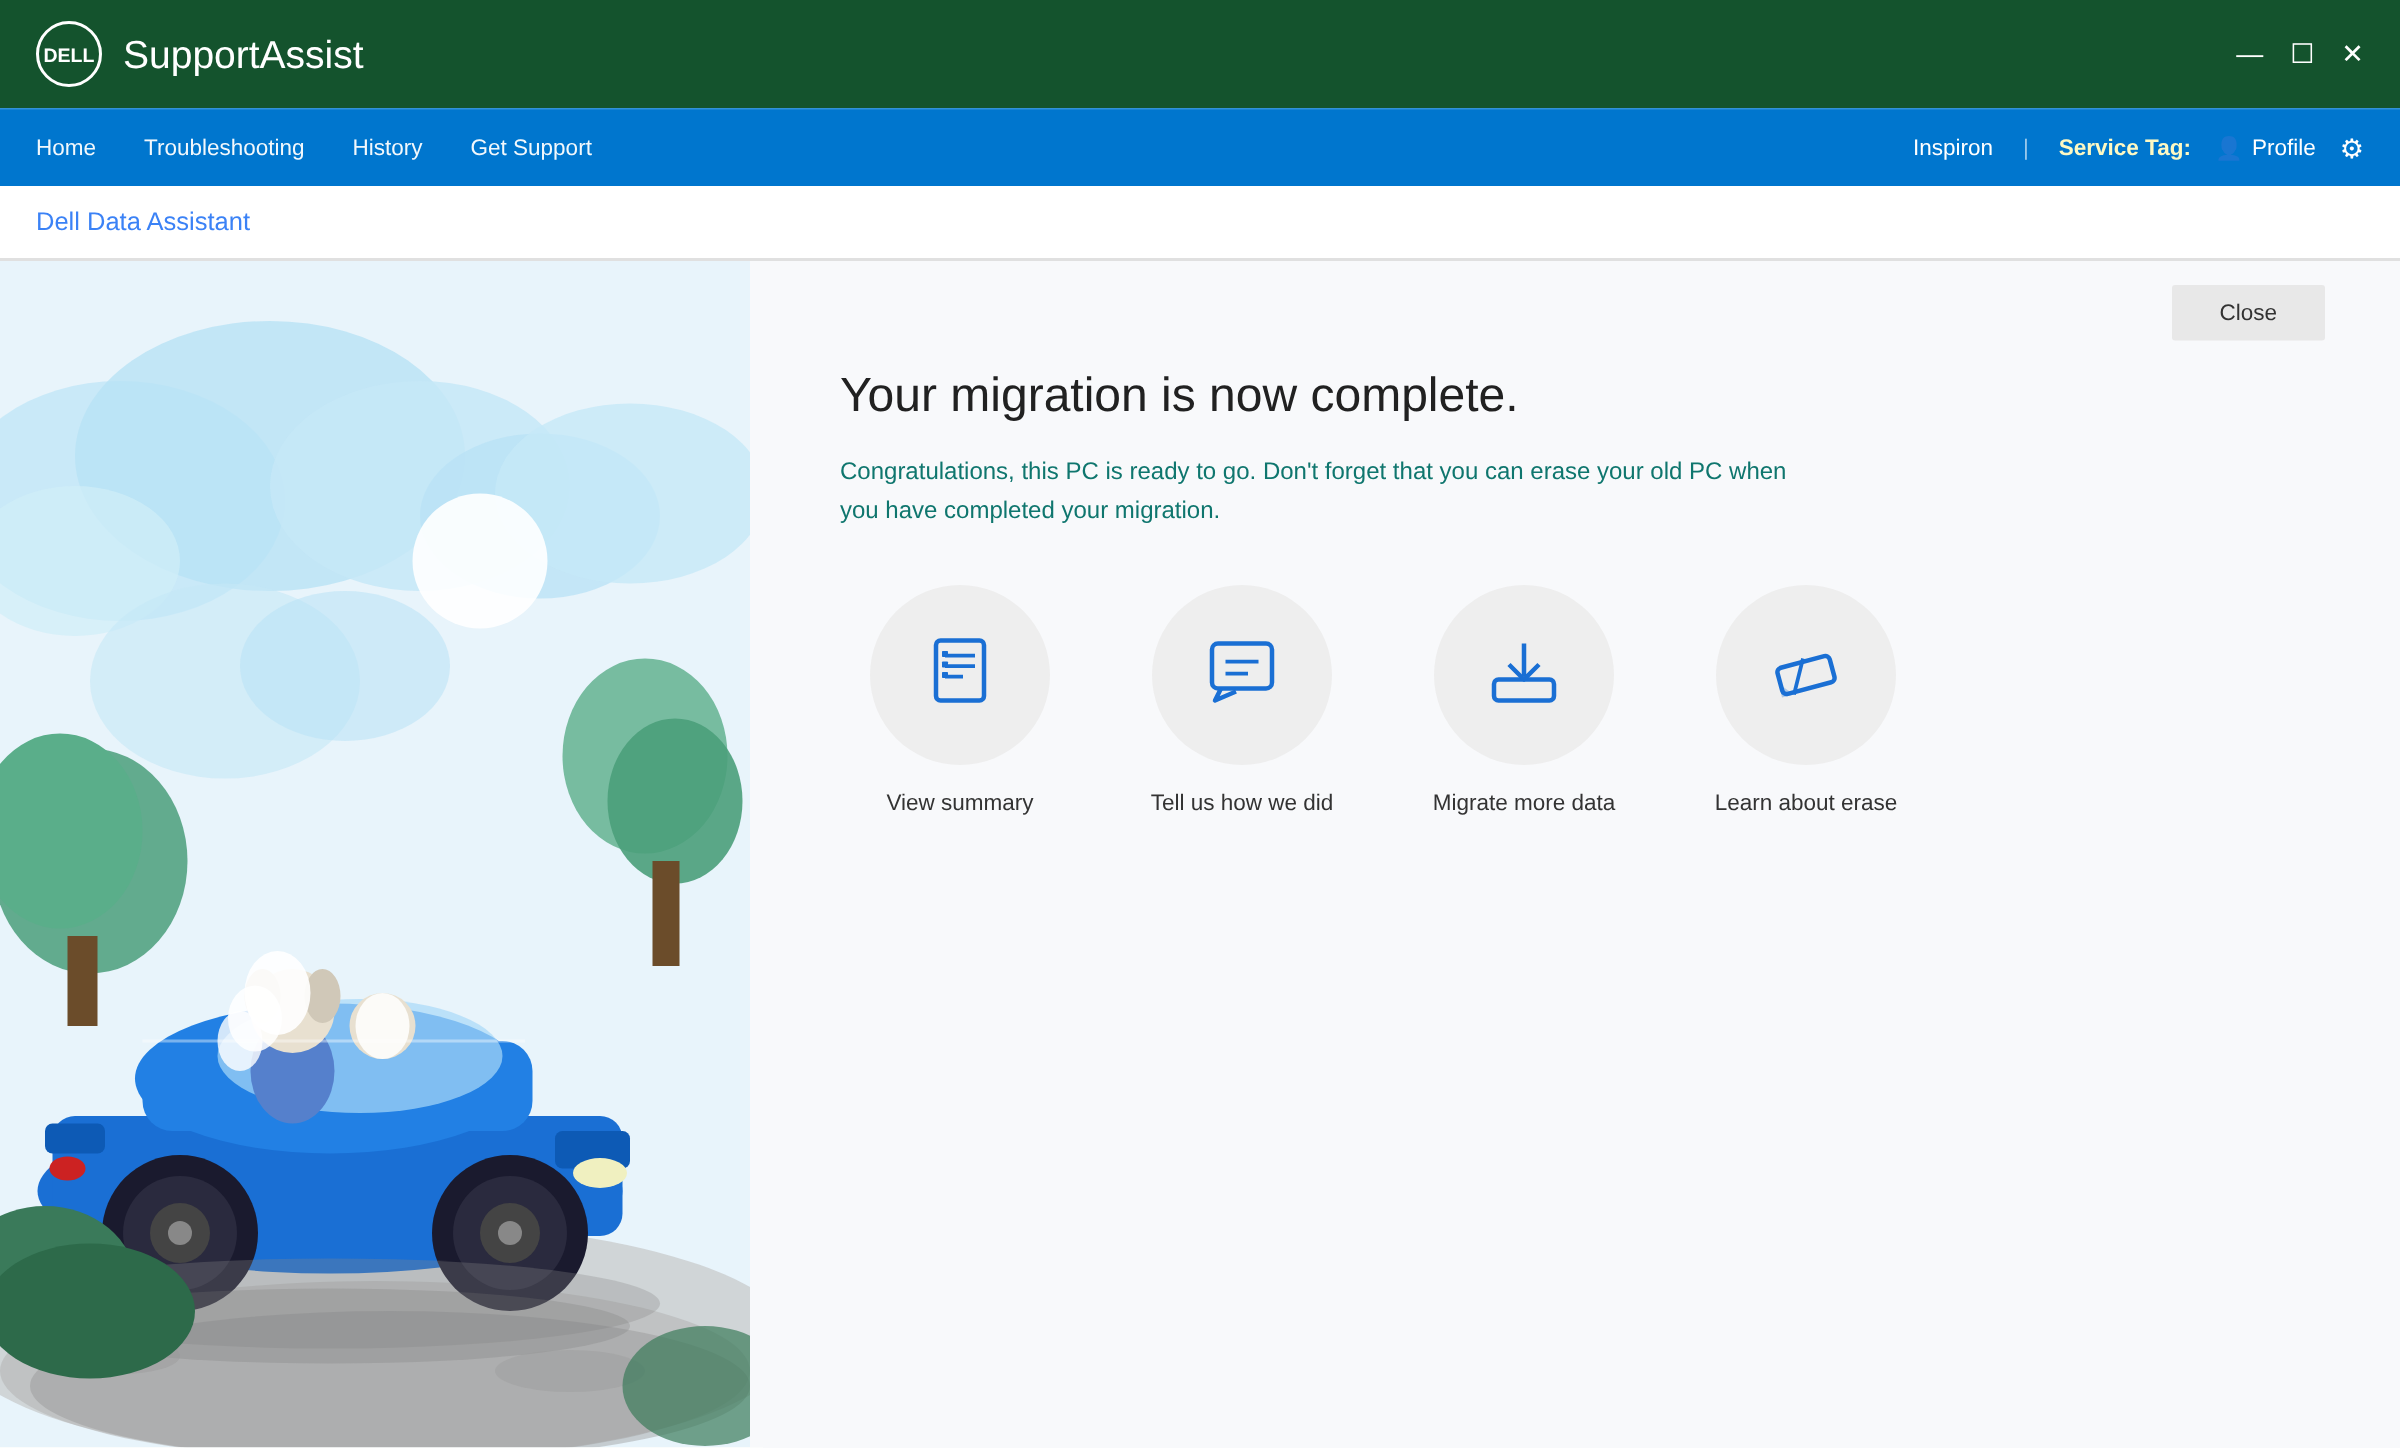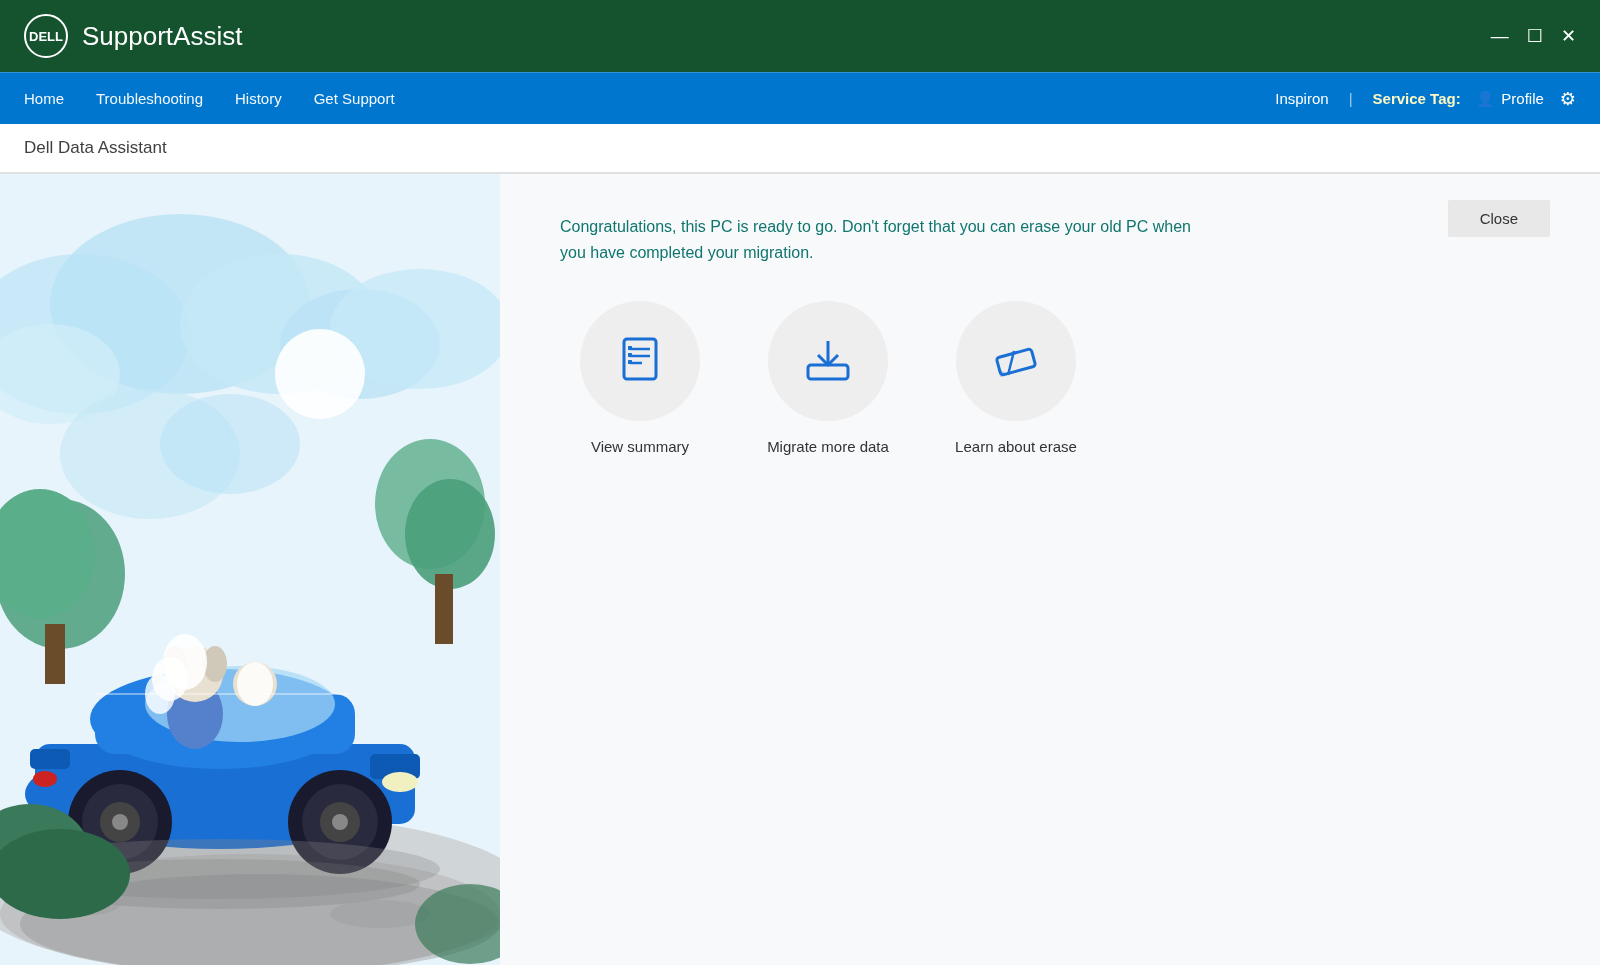--- a/index.html
+++ b/index.html
@@ -98,21 +98,21 @@
     
     .sub-header {
       background: white;
       border-bottom: 2px solid #e0e0e0;
       padding: 12px 24px;
       height: 50px;
       display: flex;
       align-items: center;
     }
     .sub-header-title {
-      color: #404040;
+      color: #3b82f6;
       font-size: 17px;
       font-weight: 500;
     }
 
     
     .main-content {
       display: flex;
       height: calc(965px - 72px - 52px - 50px);
       background: #f8f9fb;
       position: relative;
@@ -128,21 +128,21 @@
 
     
     .content-area {
       flex: 1;
       padding: 40px 60px 40px 60px;
       position: relative;
     }
 
     .close-button {
       position: absolute;
-      top: 26px;
+      top: 16px;
       right: 50px;
       background: #e8e8e8;
       border: none;
       padding: 10px 32px;
       font-size: 15px;
       cursor: pointer;
       border-radius: 2px;
       color: #333;
     }
 
@@ -330,20 +330,21 @@
       <ellipse cx="60" cy="700" rx="70" ry="45" fill="#2d6a4a"></ellipse>
 
       <ellipse cx="470" cy="750" rx="55" ry="40" fill="#3a7a5a" opacity="0.7"></ellipse>
     </svg>
   </div>
 
   <div class="content-area">
 
     <button class="close-button">Close</button>
 
+    <h1 class="migration-title">Your migration is now complete.</h1>
 
     <p class="migration-desc">Congratulations, this PC is ready to go. Don't forget that you can erase your old PC when you have completed your migration.</p>
 
 
     <div class="action-buttons">
 
       <div class="action-item">
         <div class="action-circle">
           <span class="action-icon">
             <svg viewBox="0 0 52 52" fill="none" xmlns="http://www.w3.org/2000/svg">
@@ -353,20 +354,33 @@
               <line x1="16" y1="30" x2="28" y2="30" stroke="#1a6fd4" stroke-width="2.5"></line>
               <rect x="14" y="13" width="4" height="4" fill="#1a6fd4" rx="0.5"></rect>
               <rect x="14" y="20" width="4" height="4" fill="#1a6fd4" rx="0.5"></rect>
               <rect x="14" y="27" width="4" height="4" fill="#1a6fd4" rx="0.5"></rect>
             </svg>
           </span>
         </div>
         <span class="action-label">View summary</span>
       </div>
 
+      <div class="action-item">
+        <div class="action-circle">
+          <span class="action-icon">
+            <svg viewBox="0 0 52 52" fill="none" xmlns="http://www.w3.org/2000/svg">
+              <rect x="6" y="8" width="40" height="30" rx="4" stroke="#1a6fd4" stroke-width="3" fill="none"></rect>
+              <path d="M12 38 L8 46 L22 40" stroke="#1a6fd4" stroke-width="3" fill="none" stroke-linejoin="round"></path>
+              <line x1="15" y1="20" x2="37" y2="20" stroke="#1a6fd4" stroke-width="2.5"></line>
+              <line x1="15" y1="28" x2="30" y2="28" stroke="#1a6fd4" stroke-width="2.5"></line>
+            </svg>
+          </span>
+        </div>
+        <span class="action-label">Tell us how we did</span>
+      </div>
 
       <div class="action-item">
         <div class="action-circle">
           <span class="action-icon">
             <svg viewBox="0 0 52 52" fill="none" xmlns="http://www.w3.org/2000/svg">
 
               <rect x="6" y="32" width="40" height="14" rx="3" stroke="#1a6fd4" stroke-width="3" fill="none"></rect>
 
               <line x1="26" y1="8" x2="26" y2="30" stroke="#1a6fd4" stroke-width="3"></line>
               <polyline points="16,22 26,32 36,22" stroke="#1a6fd4" stroke-width="3" fill="none" stroke-linejoin="round"></polyline>

